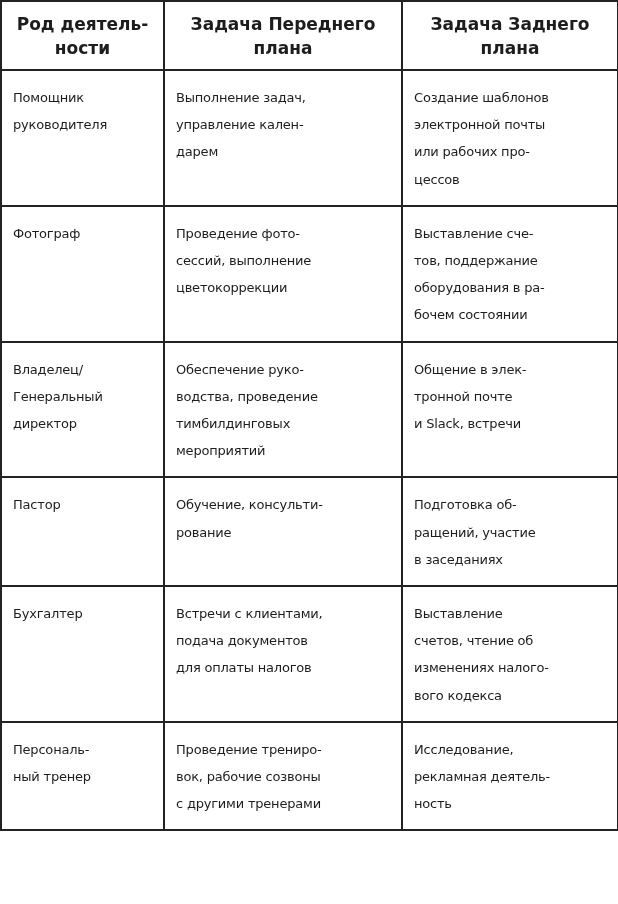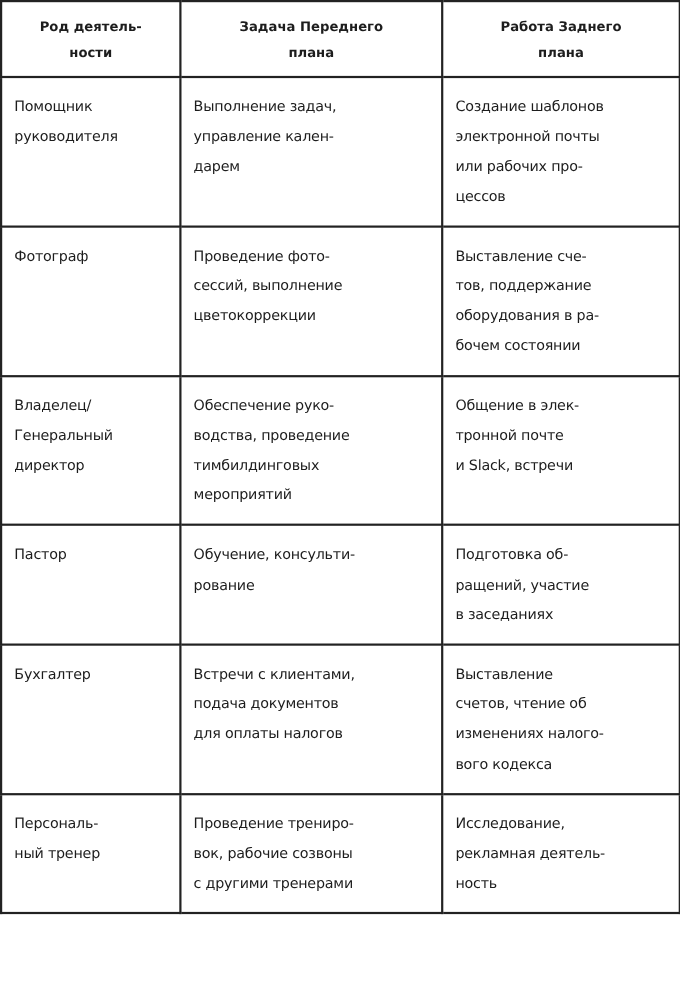--- a/index.html
+++ b/index.html
@@ -12,21 +12,21 @@
     font-family: "DejaVu Sans", sans-serif;
     color: #1d1d1d;
   }
   .tbl td, .tbl th {
     border: 2px solid #222222;
     vertical-align: top;
     padding: 0;
   }
   .tbl th {
     font-weight: bold;
-    font-size: 12px;
+    font-size: 17px;
     line-height: 24px;
     text-align: center;
     vertical-align: middle;
     height: 61px;
     padding: 3px 8px;
   }
   .tbl td {
     font-size: 13px;
     line-height: 27.2px;
     padding: 13px 10px 12px 11px;
@@ -50,21 +50,21 @@
     <tr>
       <th>
         <span class="line">Род деятель-</span>
         <span class="line">ности</span>
       </th>
       <th>
         <span class="line">Задача Переднего</span>
         <span class="line">плана</span>
       </th>
       <th>
-        <span class="line">Работа Заднего</span>
+        <span class="line">Задача Заднего</span>
         <span class="line">плана</span>
       </th>
     </tr>
   </thead>
   <tbody id="tbody">
       <tr style="height: 131px;">
         <td>
           <span class="line">Помощник</span>
           <span class="line">руководителя</span>
         </td>

